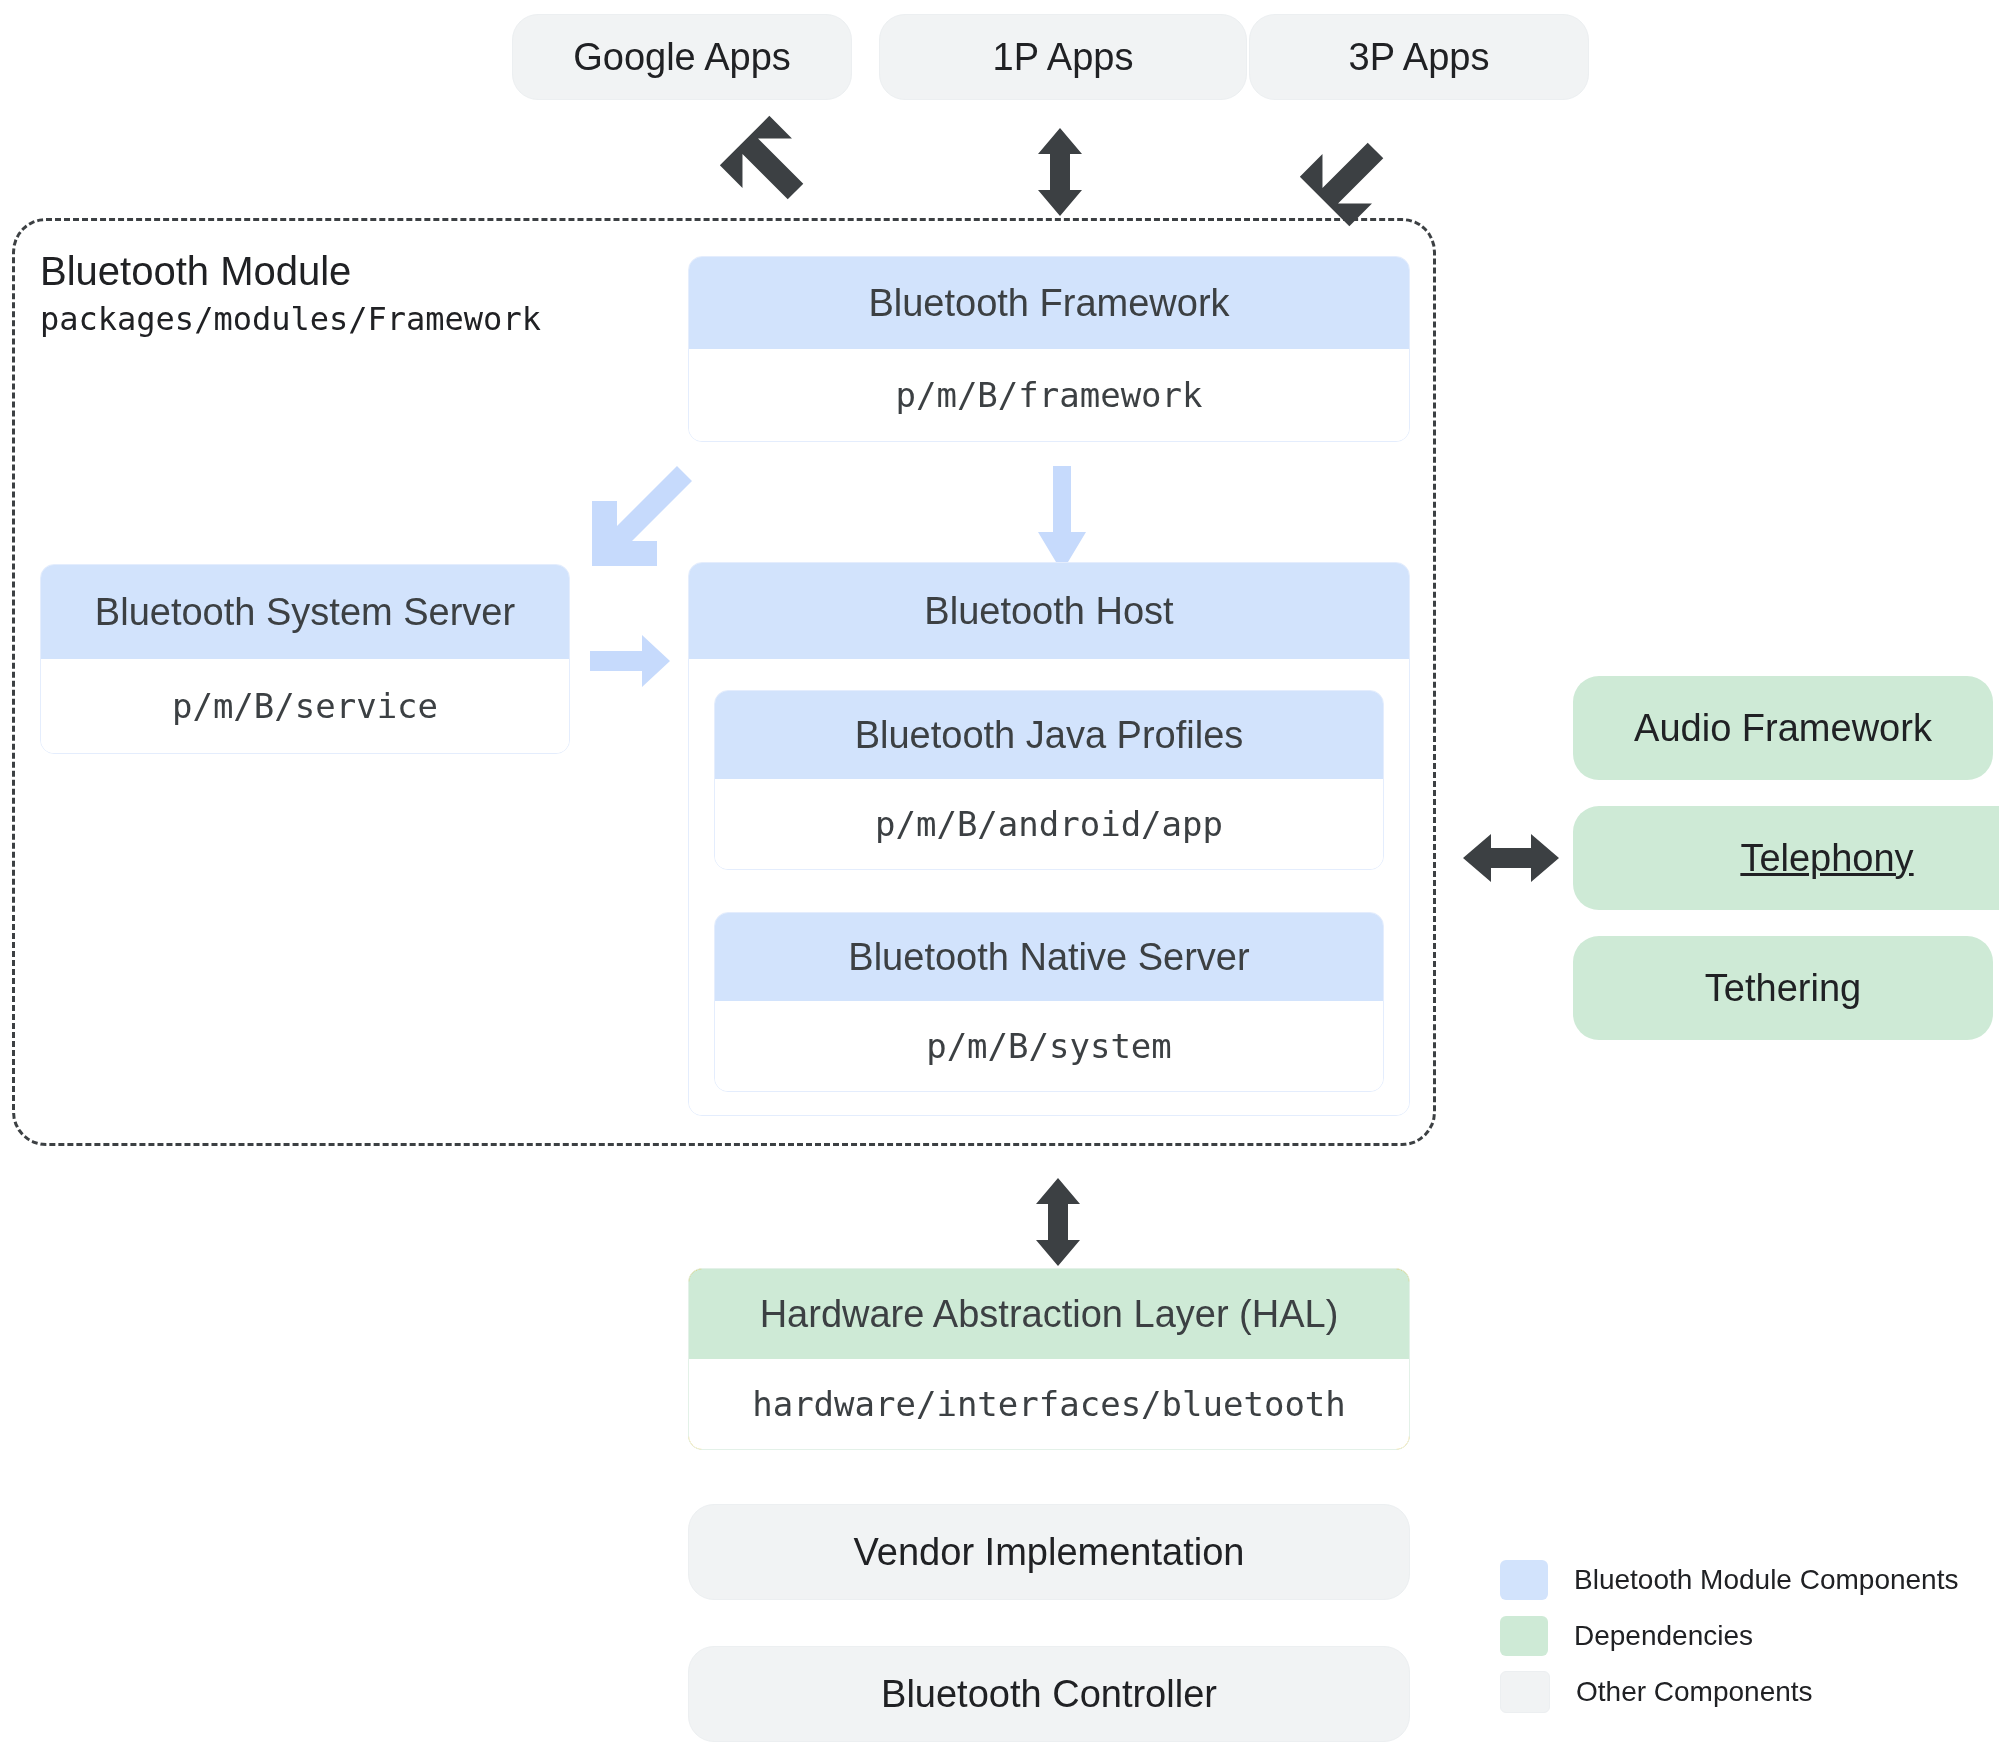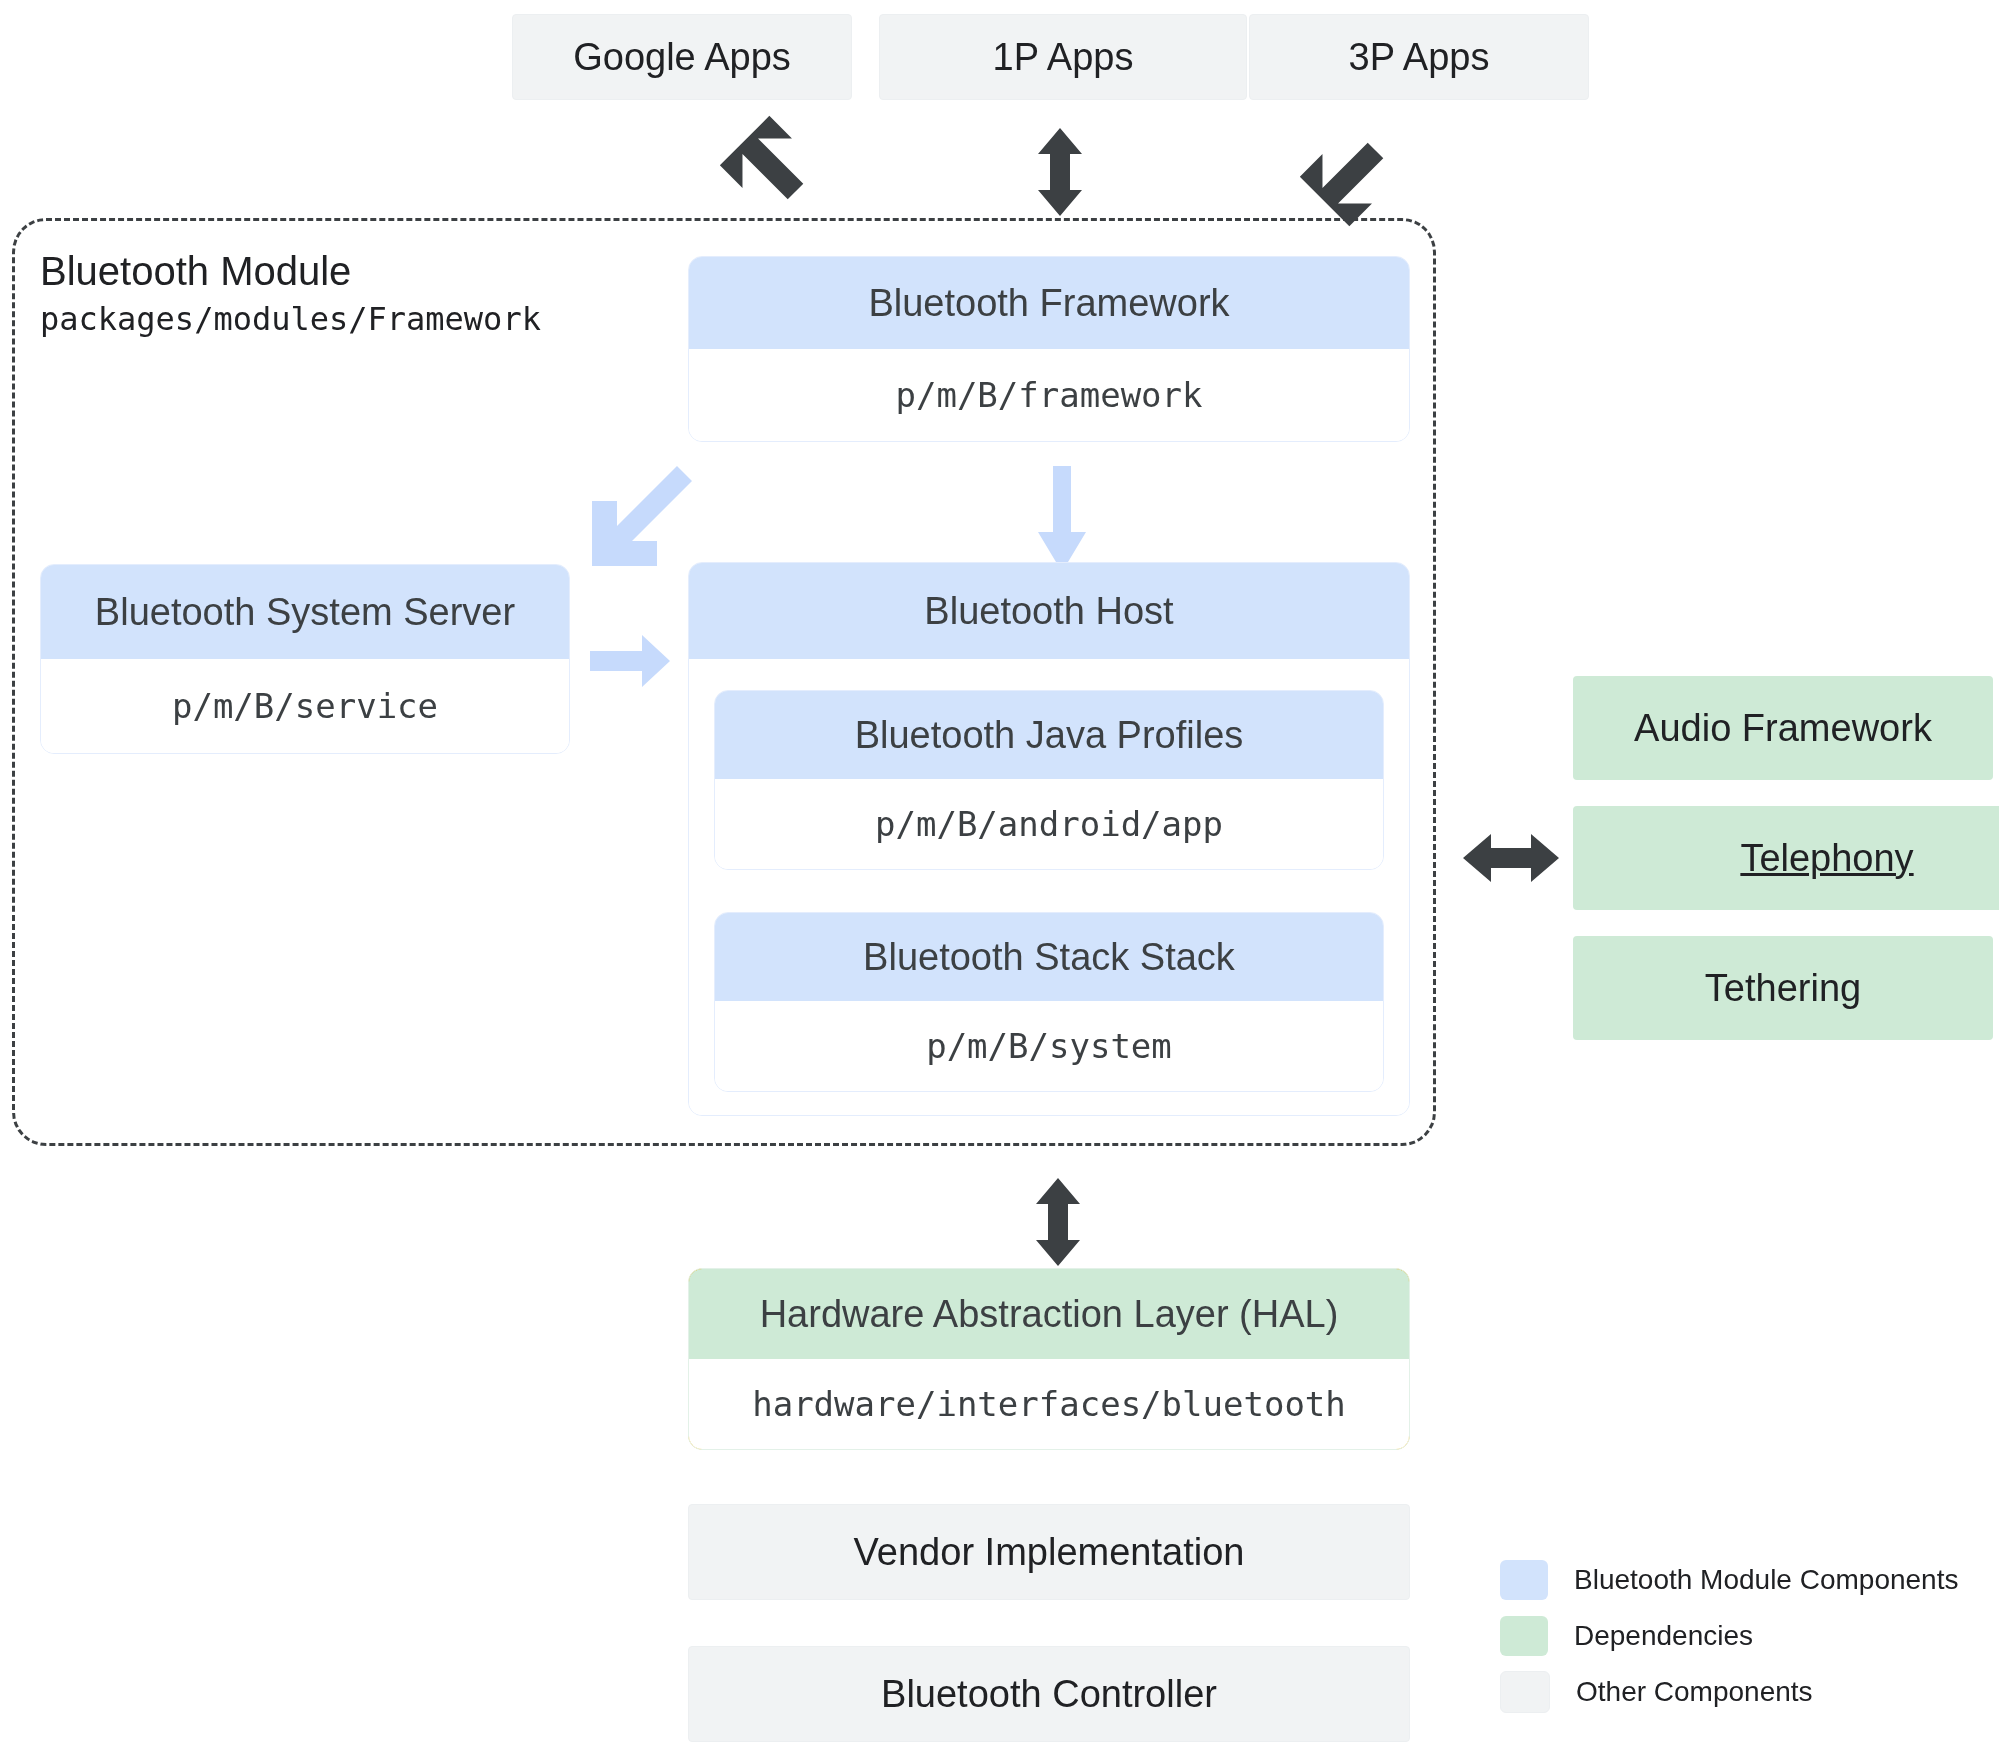--- a/index.html
+++ b/index.html
@@ -16,21 +16,21 @@
     width: 1999px;
     height: 1749px;
     background: #ffffff;
     overflow: hidden;
   }
 
   
   .box {
     position: absolute;
     box-sizing: border-box;
-    border-radius: 4px;
+    border-radius: 26px;
     display: flex;
     align-items: center;
     justify-content: center;
     text-align: center;
   }
   .box-grey {
     background: #f1f3f4;
     border: 1px solid #eceff1;
     color: #202124;
   }
@@ -211,21 +211,21 @@
     <div class="hdr" style="height:88px; font-size:38px;">
       <span>Bluetooth Java Profiles</span>
     </div>
     <div class="pth" style="font-size:34px;">
       <span>p/m/B/android/app</span>
     </div>
   </div>
 
   <div class="card blue" style="left:714px; top:912px; width:670px; height:180px;">
     <div class="hdr" style="height:88px; font-size:38px;">
-      <span>Bluetooth Stack Stack</span>
+      <span>Bluetooth Native Server</span>
     </div>
     <div class="pth" style="font-size:34px;">
       <span>p/m/B/system</span>
     </div>
   </div>
 
   <svg class="arrow" style="left:1463px; top:830px;" width="96" height="56" viewBox="0 0 96 56">
     <g fill="#3c4043">
       <path d="M0 28 L28 4 L28 18 L68 18 L68 4 L96 28 L68 52 L68 38 L28 38 L28 52 Z"></path>
     </g>

